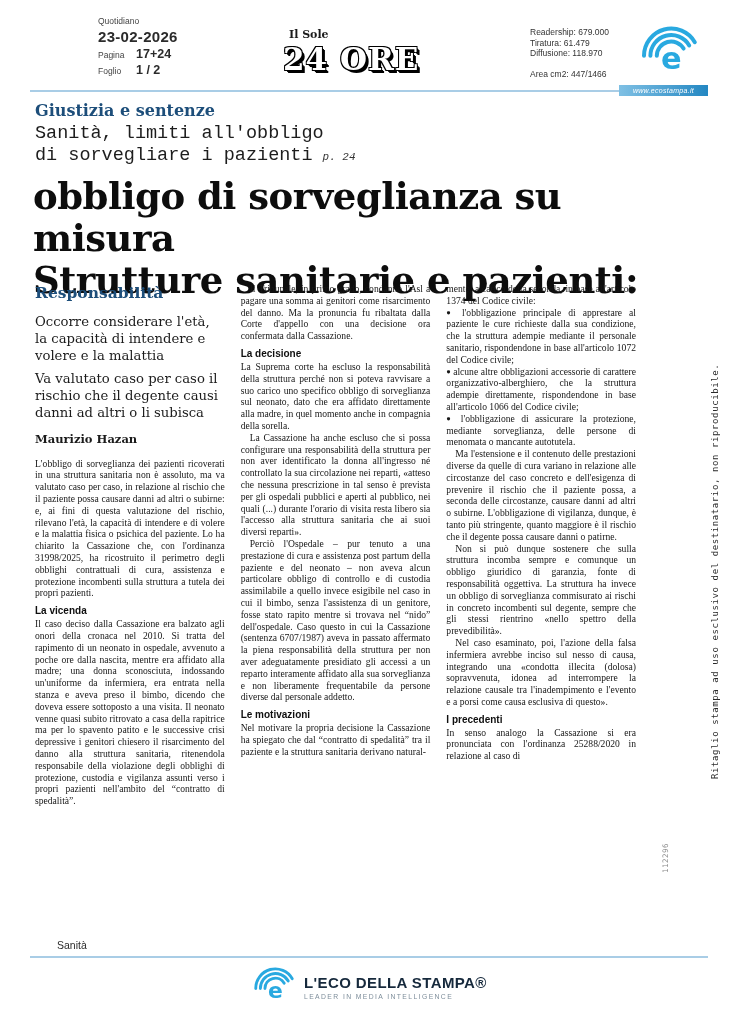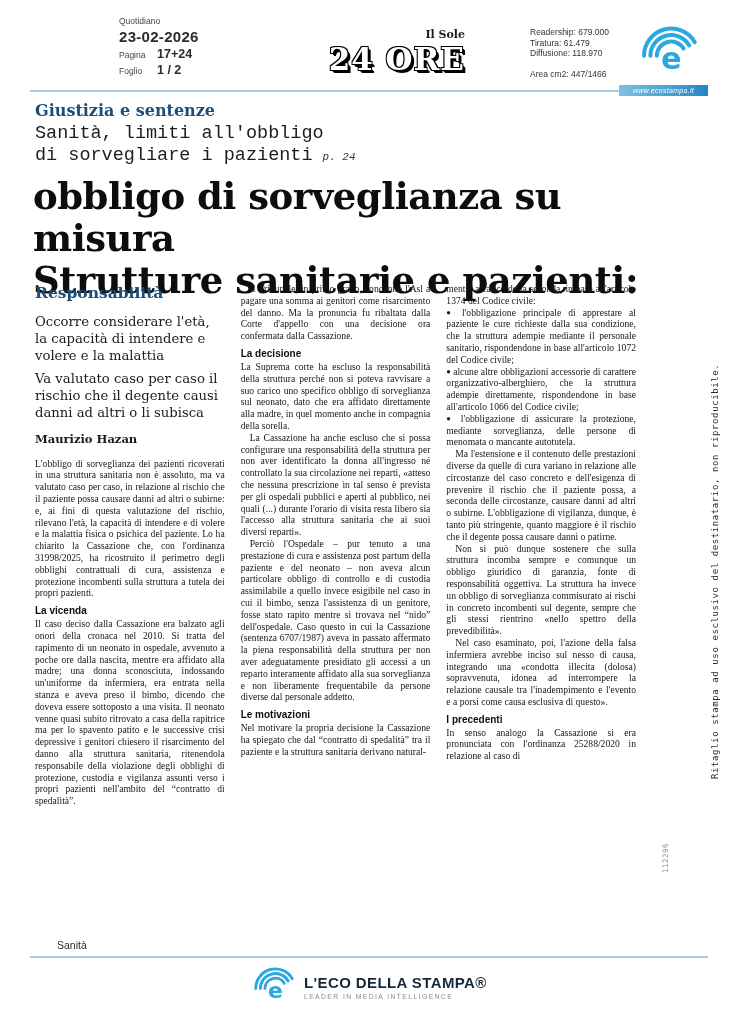--- a/index.html
+++ b/index.html
@@ -3,27 +3,27 @@
 <meta charset="utf-8">
 <style>
   * { margin:0; padding:0; box-sizing:border-box; }
   html,body { background:#e8e8e8; }
   .page {
     position:relative; width:730px; height:1024px; margin:0 auto;
     background:#ffffff; overflow:hidden;
     font-family:"Liberation Serif", serif; color:#1b1b1b;
   }
   
-  .hdr-left { position:absolute; left:119px; top:16px; font-family:"Liberation Sans", sans-serif; color:#2b2b2b; }
+  .hdr-left { position:absolute; left:98px; top:16px; font-family:"Liberation Sans", sans-serif; color:#2b2b2b; }
   .hdr-type { font-size:8.5px; color:#444; }
   .hdr-date { font-size:15px; font-weight:bold; margin-top:2px; letter-spacing:0.3px; }
   .hdr-row { display:flex; align-items:baseline; margin-top:2px; }
   .hdr-lbl { font-size:8.5px; color:#444; width:38px; }
   .hdr-val { font-size:12.5px; font-weight:bold; }
-  .masthead { position:absolute; left:283px; top:28px; width:140px; text-align:right;margin-left:42px; }
+  .masthead { position:absolute; left:283px; top:28px; width:140px; text-align:left; }
   .masthead-top { font-family:"DejaVu Serif", serif; font-weight:bold; font-size:11px; margin-left:6px; }
   .masthead-main {
     font-family:"DejaVu Serif", serif; font-weight:bold; font-size:31px; letter-spacing:1px;
     color:#ffffff;
     text-shadow:-1px -1px 0 #000, 1px -1px 0 #000, -1px 1px 0 #000, 1px 1px 0 #000, 2px 2px 0 #000, 3px 3px 0 #000;
   }
   .hdr-stats { position:absolute; left:521px; top:27px; font-family:"Liberation Sans", sans-serif; font-size:8.5px; color:#333; line-height:1.25;margin-left:9px; }
   .hdr-area { margin-top:10px; }
   .eco-logo-top { position:absolute; left:636px; top:22px; }
   .hdr-rule { position:absolute; left:30px; width:678px; top:90px; height:2px; background:#a9cde6; }

